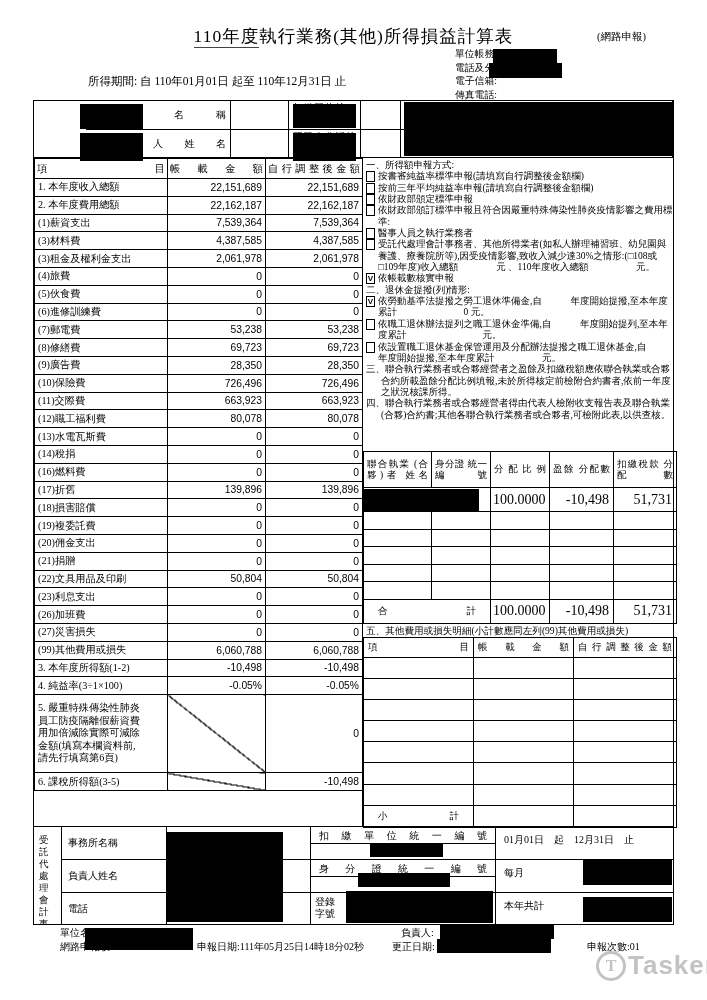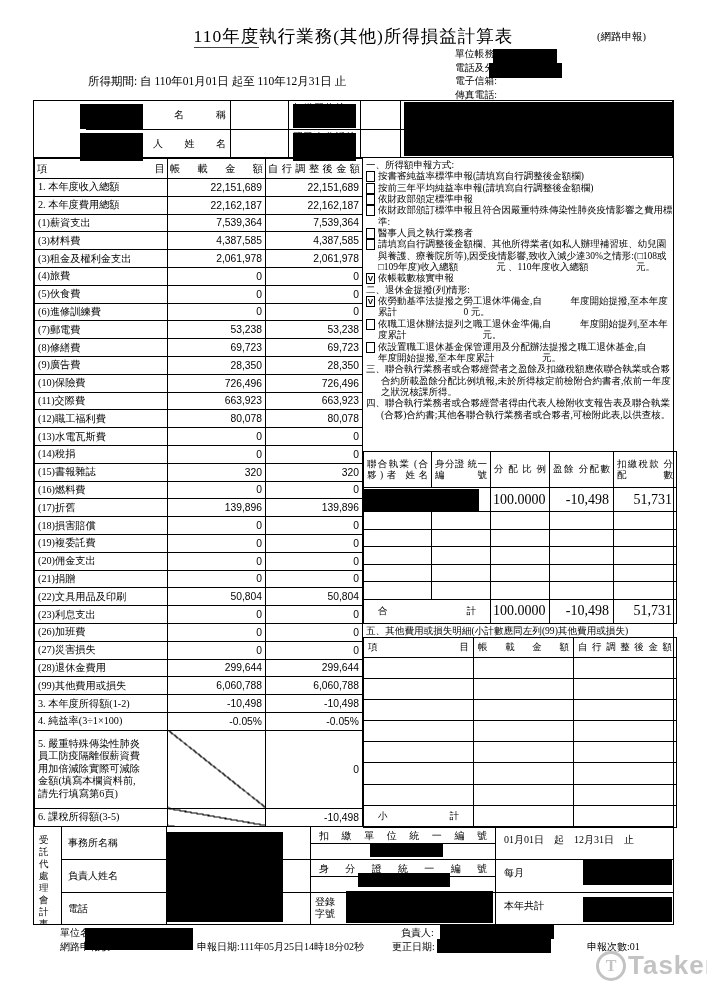--- a/index.html
+++ b/index.html
@@ -201,25 +201,20 @@
             <td class="lbl">(13)水電瓦斯費</td>
             <td class="num">0</td>
             <td class="num">0</td>
           </tr>
           <tr>
             <td class="lbl">(14)稅捐</td>
             <td class="num">0</td>
             <td class="num">0</td>
           </tr>
           <tr>
-            <td class="lbl">(15)書報雜誌</td>
-            <td class="num">320</td>
-            <td class="num">320</td>
-          </tr>
-          <tr>
             <td class="lbl">(16)燃料費</td>
             <td class="num">0</td>
             <td class="num">0</td>
           </tr>
           <tr>
             <td class="lbl">(17)折舊</td>
             <td class="num">139,896</td>
             <td class="num">139,896</td>
           </tr>
           <tr>
@@ -256,25 +251,20 @@
             <td class="lbl">(26)加班費</td>
             <td class="num">0</td>
             <td class="num">0</td>
           </tr>
           <tr>
             <td class="lbl">(27)災害損失</td>
             <td class="num">0</td>
             <td class="num">0</td>
           </tr>
           <tr>
-            <td class="lbl">(28)退休金費用</td>
-            <td class="num">299,644</td>
-            <td class="num">299,644</td>
-          </tr>
-          <tr>
             <td class="lbl">(99)其他費用或損失</td>
             <td class="num">6,060,788</td>
             <td class="num">6,060,788</td>
           </tr>
           <tr>
             <td class="lbl">3. 本年度所得額(1-2)</td>
             <td class="num">-10,498</td>
             <td class="num">-10,498</td>
           </tr>
           <tr>
@@ -313,21 +303,21 @@
           <div class="nb">
             <span class="cbx"></span>
             <span>依財政部頒訂標準申報且符合因嚴重特殊傳染性肺炎疫情影響之費用標準:</span>
           </div>
           <div class="nb ind">
             <span class="cbx"></span>
             <span>醫事人員之執行業務者</span>
           </div>
           <div class="nb ind">
             <span class="cbx"></span>
-            <span>請填寫自行調整後金額欄、其他所得業者(如私人辦理補習班、幼兒園與養護、療養院所等),因受疫情影響,致收入減少達30%之情形:(□108或□109年度)收入總額　　　　元 、110年度收入總額　　　　　元。</span>
+            <span>受託代處理會計事務者、其他所得業者(如私人辦理補習班、幼兒園與養護、療養院所等),因受疫情影響,致收入減少達30%之情形:(□108或□109年度)收入總額　　　　元 、110年度收入總額　　　　　元。</span>
           </div>
           <div class="nb">
             <span class="cbx">V</span>
             <span>依帳載數核實申報</span>
           </div>
           <div class="np">二、退休金提撥(列)情形:</div>
           <div class="nb">
             <span class="cbx">V</span>
             <span>依勞動基準法提撥之勞工退休準備金,自　　　年度開始提撥,至本年度累計　　　　　　　0 元。</span>
           </div>

